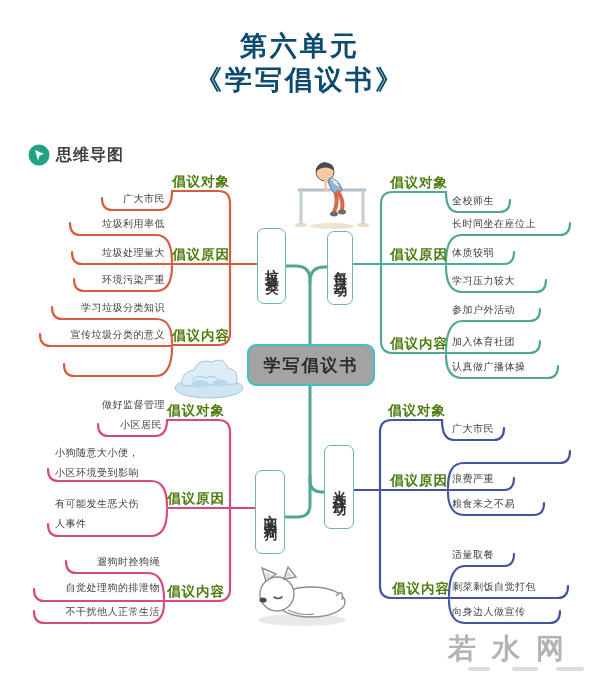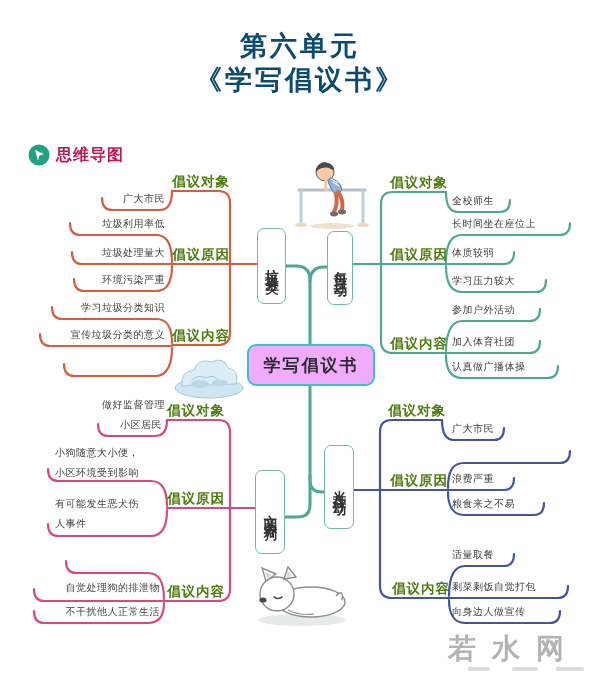--- a/index.html
+++ b/index.html
@@ -2,34 +2,34 @@
 <html><head>
 <meta charset="utf-8">
 <style>
   html,body{margin:0;padding:0;background:#fff;}
   #page{position:relative;width:600px;height:683px;background:#ffffff;overflow:hidden;
         font-family:"Liberation Serif", serif;}
   .title{position:absolute;left:0;width:600px;text-align:center;color:#0c4a6e;
          font-size:27px;font-weight:bold;letter-spacing:3px;}
   .badge{position:absolute;left:28px;top:144px;display:flex;align-items:center;gap:6px;
          font-family:"Liberation Sans",sans-serif;}
-  .badge-label{color:#be185d;font-size:16px;font-weight:bold;letter-spacing:1px;}
+  .badge-label{color:#404040;font-size:16px;font-weight:bold;letter-spacing:1px;}
   svg.lines{position:absolute;left:0;top:0;}
   .lbl{position:absolute;font-size:13.5px;font-weight:bold;color:#4d7c0f;white-space:nowrap;
        letter-spacing:1px;}
   .leaf{position:absolute;font-size:10px;color:#3f3f3f;white-space:nowrap;letter-spacing:0.5px;}
   .leaf-r{text-align:right;width:145px;left:20px;}
   .leaf-l{text-align:left;left:452px;}
   .leaf-wrap{white-space:normal;line-height:20px;}
   .vbox{position:absolute;writing-mode:vertical-rl;text-orientation:upright;
         border:1.6px solid #6CB9A1;border-radius:7px;background:#fff;
         display:flex;align-items:center;justify-content:center;
         font-size:13.5px;font-weight:bold;color:#333;letter-spacing:4px;}
   .center-node{position:absolute;left:247px;top:344px;width:124px;height:38px;
-        border:2px solid #3EC0C8;border-radius:9px;background:#f0abfc;
+        border:2px solid #3EC0C8;border-radius:9px;background:#a3a3a3;
         display:flex;align-items:center;justify-content:center;
         font-size:17px;font-weight:bold;color:#2b2b2b;letter-spacing:2px;}
   .watermark{position:absolute;left:448px;top:630px;font-size:28px;font-weight:bold;
         color:#b3b3b3;letter-spacing:16px;font-family:"Liberation Sans",sans-serif;}
   .wm-dash{position:absolute;height:4px;background:#dcdcdc;border-radius:2px;top:667px;}
 </style>
 </head>
 <body>
 
 <div id="page">
@@ -140,20 +140,21 @@
   <div class="lbl" style="left:167px;top:490px;">倡议原因</div>
   <div class="leaf leaf-wrap" style="left:55px;top:443px;width:112px;">
     <div>小狗随意大小便，</div>
     <div>小区环境受到影响</div>
   </div>
   <div class="leaf leaf-wrap" style="left:55px;top:494px;width:112px;">
     <div>有可能发生恶犬伤</div>
     <div>人事件</div>
   </div>
   <div class="lbl" style="left:167px;top:583px;">倡议内容</div>
+  <div class="leaf leaf-r" style="top:555px;width:140px;">遛狗时拴狗绳</div>
   <div class="leaf leaf-r" style="top:581px;width:140px;">自觉处理狗的排泄物</div>
   <div class="leaf leaf-r" style="top:605px;width:140px;">不干扰他人正常生活</div>
 
   <div class="lbl" style="left:388px;top:402px;">倡议对象</div>
   <div class="leaf leaf-l" style="top:422px;">广大市民</div>
   <div class="lbl" style="left:390px;top:472px;">倡议原因</div>
   <div class="leaf leaf-l" style="top:472px;">浪费严重</div>
   <div class="leaf leaf-l" style="top:497px;">粮食来之不易</div>
   <div class="lbl" style="left:392px;top:580px;">倡议内容</div>
   <div class="leaf leaf-l" style="top:548px;">适量取餐</div>

